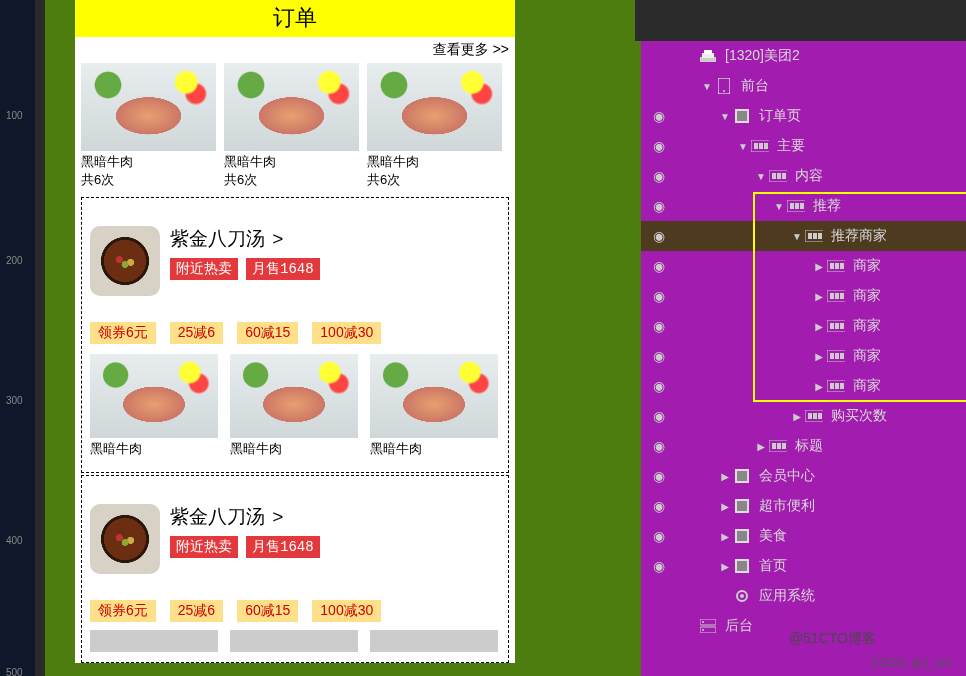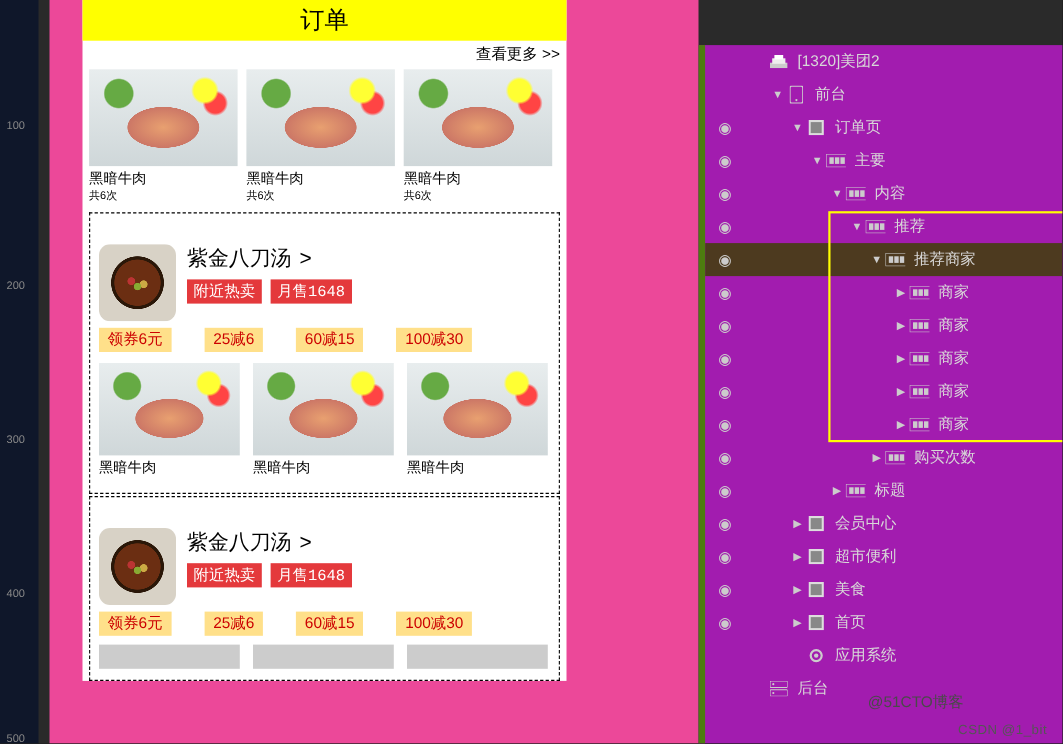--- a/index.html
+++ b/index.html
@@ -5,42 +5,42 @@
 *{box-sizing:border-box;margin:0;padding:0;font-family:"Microsoft YaHei",Arial,sans-serif;}
 body{background:#1a1a1a;width:966px;height:676px;overflow:hidden;position:relative;}
 
 
 .editor{display:flex;height:676px;background:#2a2a2a;}
 .ruler-v{width:35px;background:#0f172a;color:#888;font-size:10px;position:relative;}
 .ruler-v span{position:absolute;left:6px;transform:translateY(-50%);}
 .ruler-gap{width:10px;background:#2a2a2a;}
 
 
-.canvas-wrap{width:590px;background:#ec4899;padding-top:0;position:relative;}
+.canvas-wrap{width:590px;background:#4d7c0f;padding-top:0;position:relative;}
 .phone{width:440px;margin-left:30px;background:#fff;}
 
 
 .ph-title{background:#ffff00;color:#000;font-size:22px;font-weight:500;text-align:center;padding:3px 0 4px;}
 .ph-more{text-align:right;font-size:14px;padding:4px 6px 2px;}
 .ph-more a{color:#000;text-decoration:none;}
 
 .thumb-row{display:flex;gap:8px;padding:2px 6px 6px;}
 .thumb{width:135px;}
 .thumb-img{width:135px;height:88px;background:#ccc;}
 .thumb .t1{font-size:13px;margin-top:2px;}
-.thumb .t2{font-size:10px;}
+.thumb .t2{font-size:13px;}
 
 .dash-group{border:1.5px dashed #000;margin:2px 6px;padding:8px 8px 10px;}
 .shop-head{display:flex;gap:10px;align-items:flex-start;margin-top:20px;}
 .shop-av{width:70px;height:70px;border-radius:10px;background:#b77;}
 .shop-name{font-size:19px;margin-bottom:6px;}
 .shop-name .gt{margin-left:2px;}
 .badges{display:flex;gap:8px;}
 .badge-red{background:#e4393c;color:#fff;font-size:14px;padding:2px 6px;font-family:Liberation Mono, monospace;}
-.coupons{display:flex;gap:30px;margin-top:6px;}
+.coupons{display:flex;gap:14px;margin-top:26px;}
 .coupon{background:#ffe08a;color:#c00;font-size:14px;font-weight:500;padding:2px 8px;}
 
 .thumb-row2{display:flex;gap:12px;padding:10px 0 4px;}
 .thumb2{width:128px;}
 .thumb2-img{width:128px;height:84px;background:#ccc;}
 .thumb2 .t1{font-size:13px;margin-top:2px;}
 
 .cart-line{font-size:14px;padding:4px 8px 6px;}
 
 

